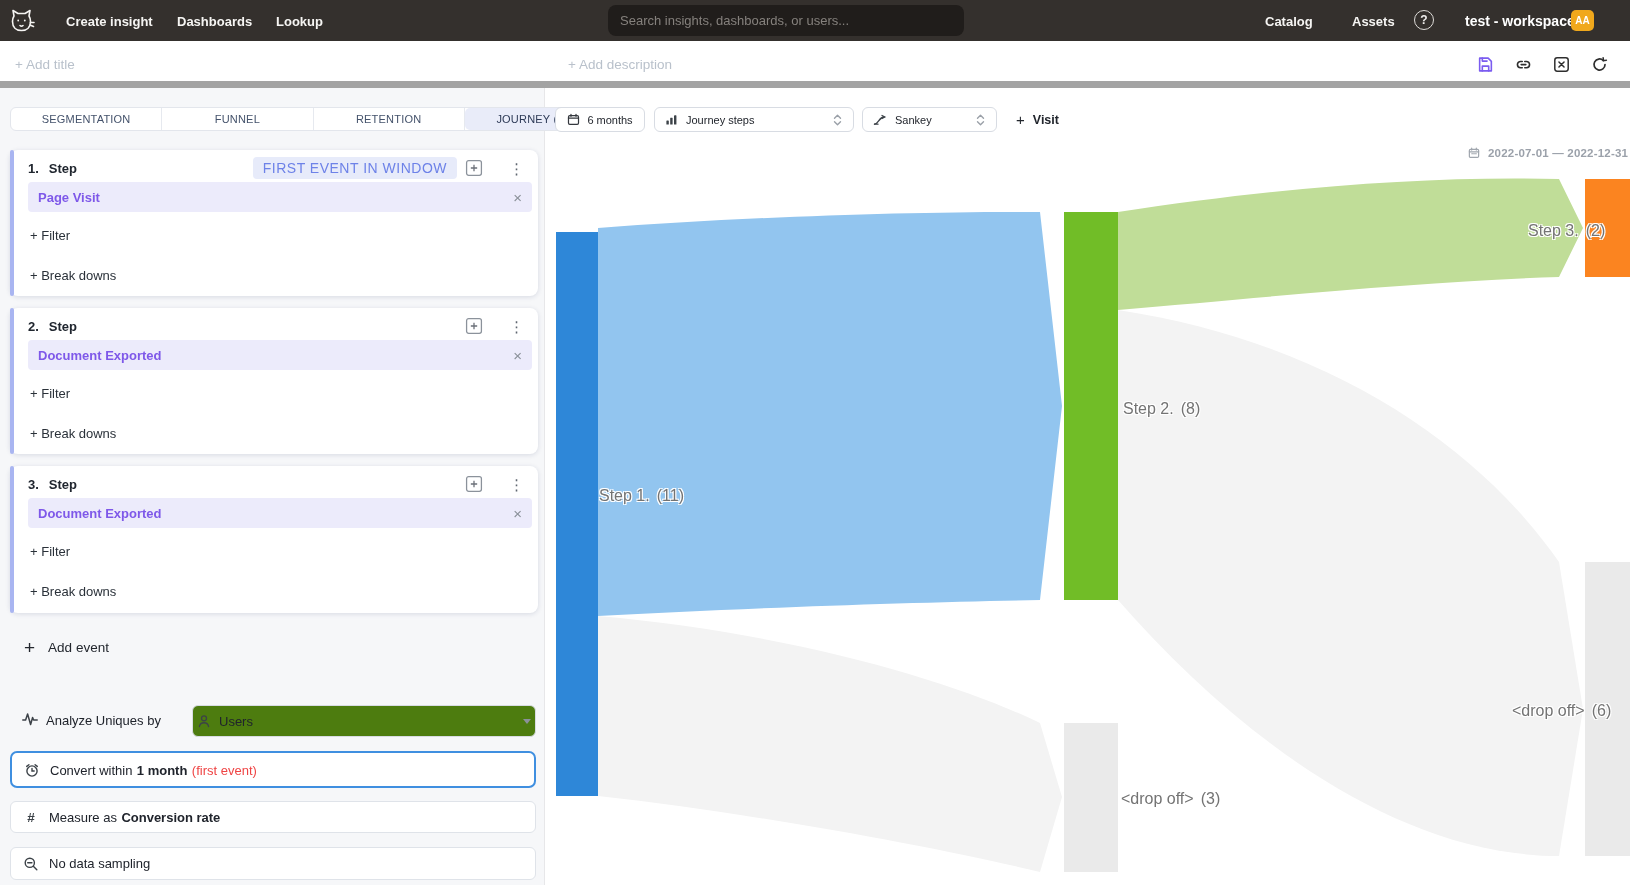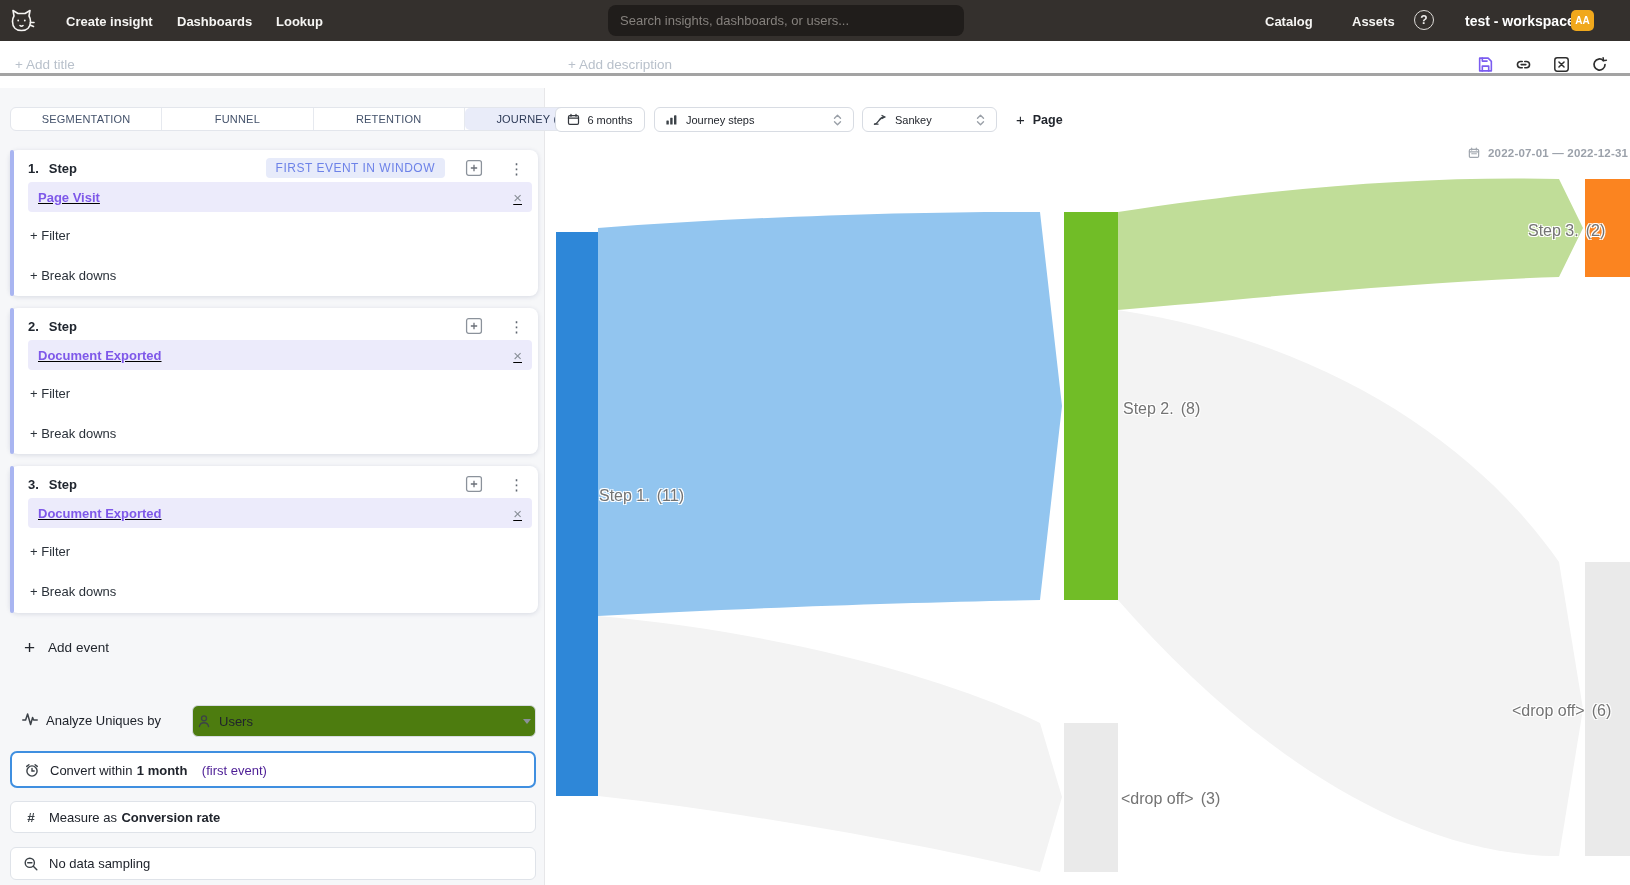--- a/index.html
+++ b/index.html
@@ -15,66 +15,66 @@
           border:none;border-radius:8px;color:#cfcbc7;font-size:13px;padding:0 12px;outline:none;
           font-family:"Liberation Sans",sans-serif;}
   .search::placeholder{color:#85817d;}
   .help{position:absolute;left:1414px;top:10px;width:20px;height:20px;border:1.5px solid #dedcd9;
         border-radius:50%;color:#f0efee;font-size:12px;font-weight:700;display:flex;align-items:center;justify-content:center;}
   .workspace{position:absolute;left:1465px;top:13px;font-size:14px;font-weight:700;color:#fff;white-space:nowrap;}
   .avatar{position:absolute;left:1571px;top:10px;width:23px;height:21px;background:#f0a81c;border-radius:5px;
           color:#fff;font-size:10px;font-weight:700;display:flex;align-items:center;justify-content:center;}
 
   
-  .row2{position:absolute;left:0;top:41px;width:1630px;height:35px;background:#fff;border-bottom:3px solid #a3a3a3;}
+  .row2{position:absolute;left:0;top:41px;width:1630px;height:47px;background:#fff;border-bottom:7px solid #a3a3a3;}
   .ghost-text{position:absolute;top:16px;font-size:13.5px;color:#b9c1cb;white-space:nowrap;cursor:text;}
   .hdr-icons{position:absolute;right:22px;top:15px;display:flex;gap:21px;align-items:center;}
   .hdr-icons svg{display:block;cursor:pointer;}
 
   
   .leftbg{position:absolute;left:0;top:88px;width:545px;height:797px;background:#f6f7f9;border-right:1px solid #e7e7e9;}
   .tabs{position:absolute;left:10px;top:107px;width:606px;height:24px;background:#fff;border:1px solid #e3e6ec;border-radius:6px;display:flex;}
   .tab{flex:1;display:flex;align-items:center;justify-content:center;font-size:11px;letter-spacing:.2px;
        color:#44526b;border-right:1px solid #e6e9ef;cursor:pointer;white-space:nowrap;}
   .tab:last-child{border-right:none;}
   .tab.sel{background:#e9ecf9;border-radius:5px;color:#2d3a57;}
 
   .card{position:absolute;left:10px;width:528px;background:#fff;border-radius:8px;box-shadow:0 1px 5px rgba(30,40,90,.14);}
   .accent{position:absolute;left:0;top:0;bottom:0;width:4px;background:#a9b5f1;border-radius:4px;}
   .card-head{position:absolute;left:18px;right:14px;top:8px;height:20px;display:flex;align-items:center;}
   .step-num{font-weight:700;font-size:13px;color:#20262f;margin-right:10px;}
   .step-title{font-weight:700;font-size:13px;color:#20262f;}
   .spacer{flex:1;}
-  .badge{font-size:12px;font-weight:500;color:#6d82e8;background:#e7ebfa;padding:3px 10px;border-radius:4px;
-         letter-spacing:.5px;margin-right:20px;white-space:nowrap;}
+  .badge{font-size:14px;font-weight:500;color:#6d82e8;background:#e7ebfa;padding:3px 10px;border-radius:4px;
+         letter-spacing:.5px;margin-right:8px;white-space:nowrap;}
   .plus-square{margin-right:26px;cursor:pointer;display:flex;}
   .kebab{font-size:15px;color:#5f6670;cursor:pointer;line-height:1;}
   .event-row{position:absolute;left:18px;right:6px;top:32px;height:30px;background:#ecebfb;border-radius:4px;
-             display:flex;align-items:center;padding:0 10px;cursor:pointer;text-decoration:underline;}
+             display:flex;align-items:center;padding:0 10px;cursor:pointer;}
   .event-label{font-weight:700;font-size:13px;color:#7e58e9;flex:1;}
   .event-x{color:#8a9098;font-size:15px;cursor:pointer;line-height:1;}
   .link-row{position:absolute;left:20px;font-size:13px;color:#2a3139;cursor:pointer;white-space:nowrap;}
 
   .add-event{position:absolute;left:24px;top:638px;display:flex;align-items:center;gap:13px;
              font-size:13.5px;color:#23272e;cursor:pointer;}
   .add-event .plus-glyph{font-size:19px;font-weight:300;line-height:1;color:#23272e;}
 
   .an-icon{position:absolute;left:22px;top:711px;}
   .an-label{position:absolute;left:46px;top:713px;font-size:13px;color:#20242c;}
   .users-select{position:absolute;left:192px;top:705px;width:344px;height:32px;background:#4d7c0f;border:1px solid #d8dce3;
                 border-radius:6px;display:flex;align-items:center;padding:0 4px;gap:8px;cursor:pointer;}
   .users-text{font-size:13px;color:#20242c;flex:1;}
   .tri-down{width:0;height:0;border-left:4.5px solid transparent;border-right:4.5px solid transparent;border-top:5px solid #8b9199;}
 
   .opt-box{position:absolute;left:10px;width:526px;background:#fff;border:1px solid #dfe3e9;border-radius:6px;
            display:flex;align-items:center;padding:0 12px;gap:10px;cursor:pointer;}
   .opt-box.focus{border:2px solid #3f8fe0;border-radius:7px;}
   .opt-text{font-size:13px;color:#20242c;}
   .opt-bold{font-size:13px;font-weight:700;color:#20242c;}
-  .opt-muted{font-size:13px;color:#4c1d95;margin-left:10px;}
+  .opt-muted{font-size:13px;color:#ef4444;}
   .hash-glyph{font-size:13.5px;font-weight:700;color:#3c4248;width:16px;text-align:center;}
 
   
   .tb-btn{position:absolute;top:107px;height:25px;background:#fff;border:1px solid #d8dce3;border-radius:6px;
           display:flex;align-items:center;font-size:11px;color:#22262d;cursor:pointer;}
   .tb-more{position:absolute;top:107px;height:25px;display:flex;align-items:center;gap:8px;font-size:12.5px;
            font-weight:700;color:#22262d;cursor:pointer;}
   .tb-more .plus-glyph{font-weight:400;font-size:15px;}
   .range-label{position:absolute;left:1468px;top:147px;display:flex;gap:8px;align-items:center;
                font-size:11.5px;font-weight:700;color:#9ba1aa;letter-spacing:.2px;cursor:pointer;white-space:nowrap;}
@@ -286,21 +286,21 @@
     </svg>
     <span style="flex:1">Sankey</span>
     <svg width="11" height="14" viewBox="0 0 11 14" fill="none" stroke="#9aa0a8" stroke-width="1.4" stroke-linecap="round" stroke-linejoin="round">
       <path d="M2.5 5.2 L5.5 2.2 L8.5 5.2"></path>
         <path d="M2.5 8.8 L5.5 11.8 L8.5 8.8"></path>
     </svg>
   </div>
 
   <div class="tb-more" style="left:1016px">
     <span class="plus-glyph">+</span>
-    <span>Page</span>
+    <span>Visit</span>
   </div>
 
   <div class="range-label">
     <svg width="12" height="12" viewBox="0 0 14 14" fill="none" stroke="#a0a6ae" stroke-width="1.4" stroke-linecap="round">
       <rect x="1.6" y="2.8" width="10.8" height="9.4" rx="1.4"></rect>
         <path d="M4.3 1.4 V3.6 M9.7 1.4 V3.6 M1.6 5.6 H12.4"></path>
       <path d="M4.3 8 H5.6 M6.4 8 H7.7 M8.5 8 H9.8" stroke-width="1.2"></path>
     </svg>
     <span>2022-07-01 — 2022-12-31</span>
   </div>

